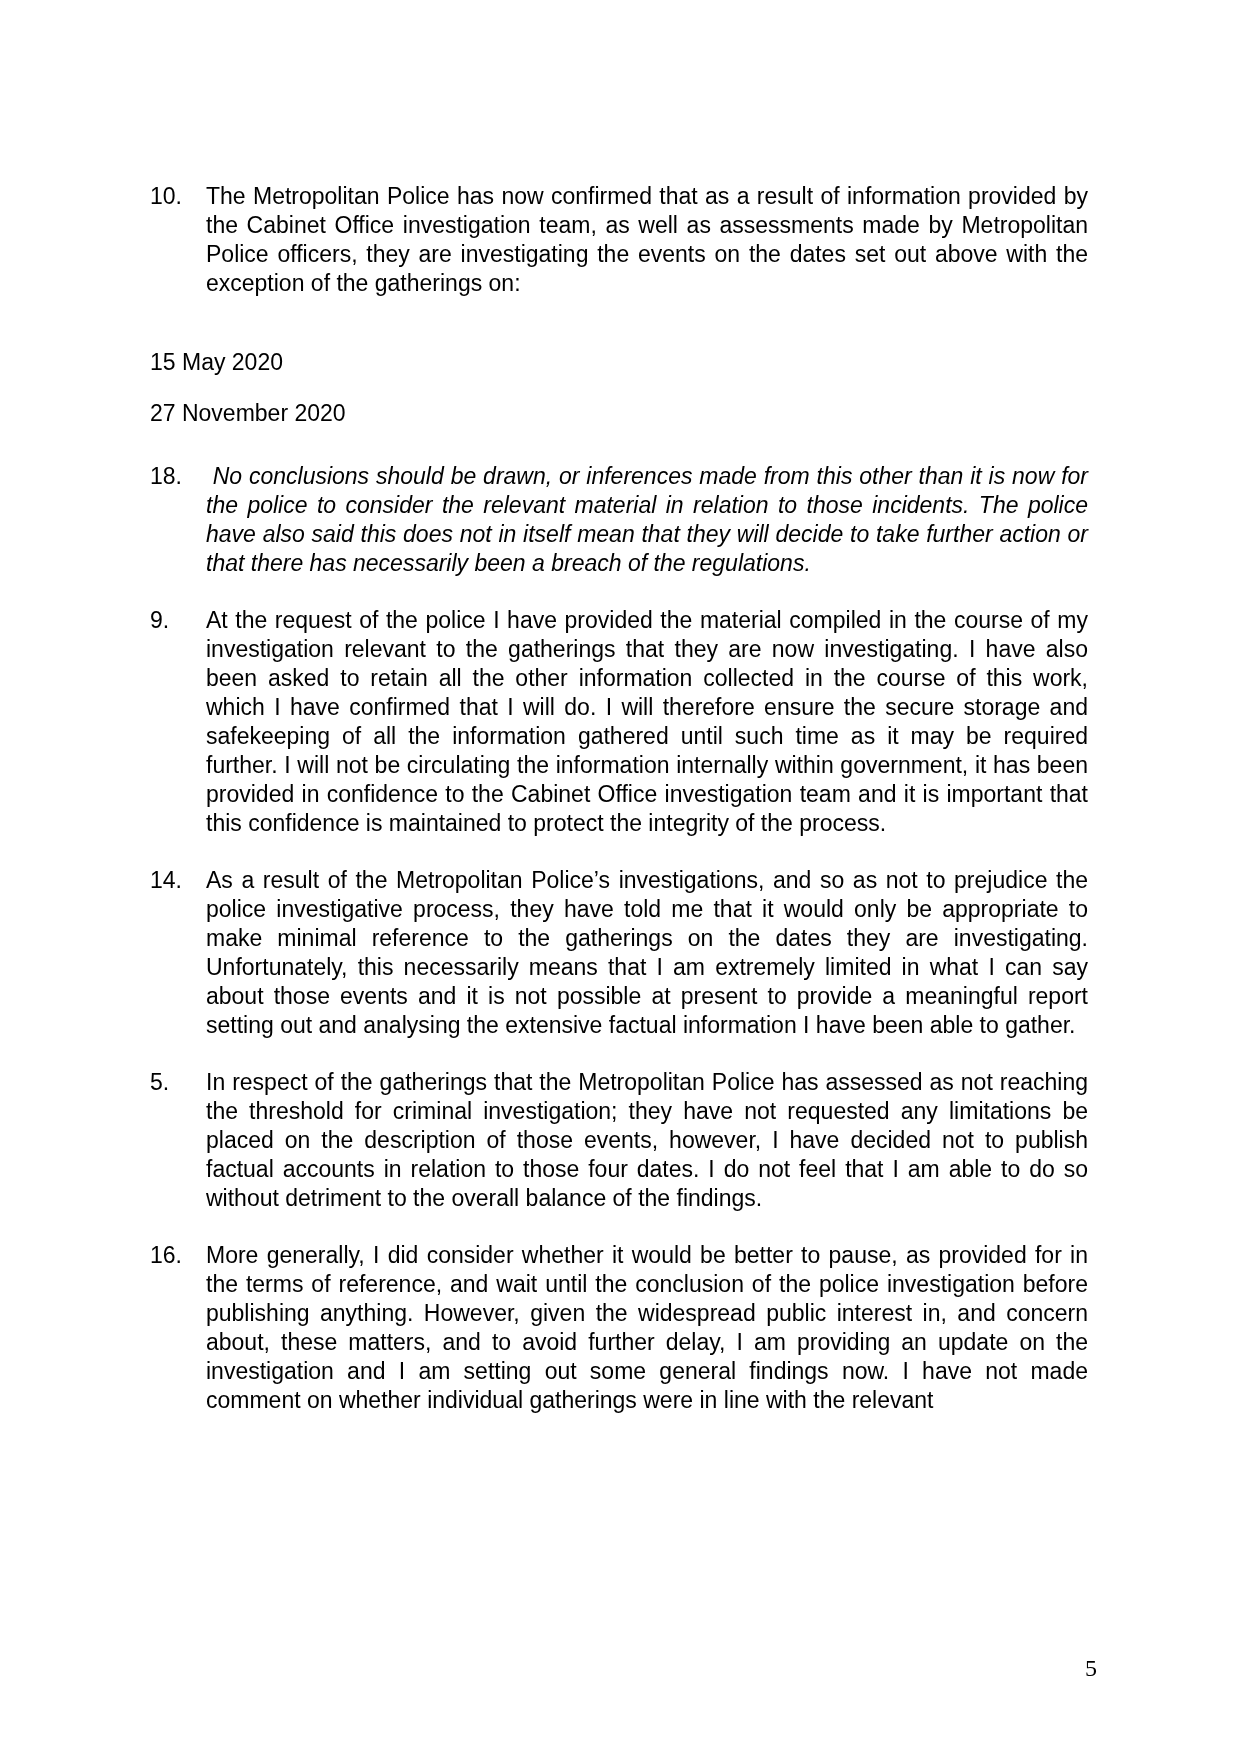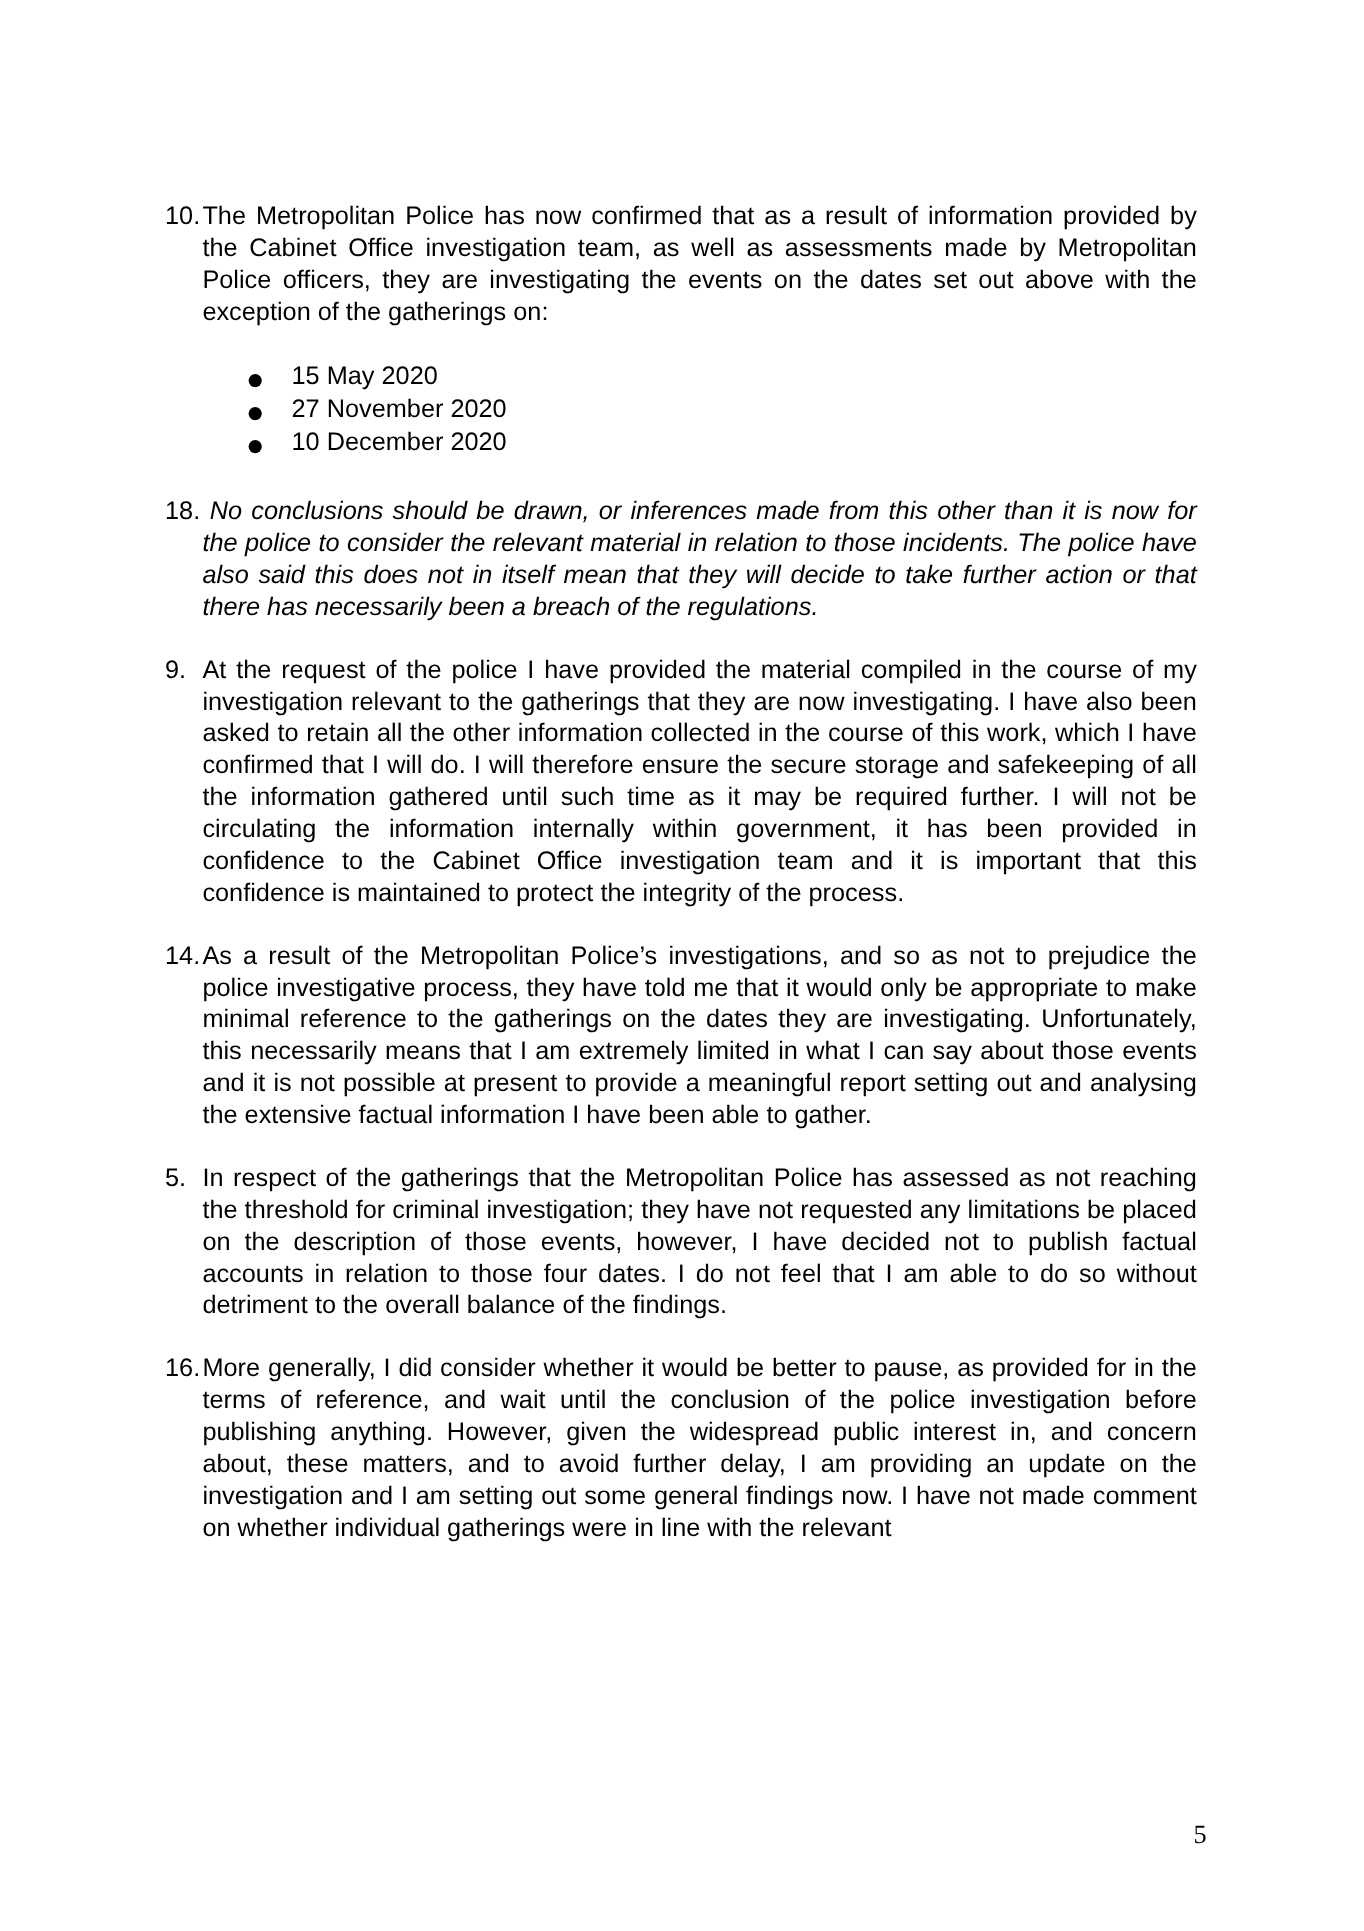--- a/index.html
+++ b/index.html
@@ -8,25 +8,25 @@
     width:1240px;height:1755px;
     background:#ffffff;
     box-sizing:border-box;
     padding:182px 152px 0 150px;
     font-family:"Liberation Sans","DejaVu Sans",sans-serif;
     font-size:23px;
     line-height:29px;
     color:#000000;
     overflow:hidden;
   }
-  .para{display:flex;margin:0 0 28px 0;}
+  .para{display:flex;margin:0 0 28px 0;gap:22px;}
   .para-num{flex:0 0 34px;white-space:nowrap;}
   .para-text{flex:1;text-align:justify;}
   .datelist{list-style:none;margin:2px 0 34px 0;padding:0;line-height:30px;}
-  .datelist li{display:flex;align-items:center;}
+  .datelist li{display:flex;align-items:flex-start;flex-direction:column;}
   .dot{flex:0 0 12px;height:12px;border-radius:50%;background:#000;margin:9px 27px 0 76px;}
   .pageno{
     position:absolute;top:1654px;right:143px;
     font-family:"Liberation Serif","DejaVu Serif",serif;
     font-size:24px;line-height:28px;color:#000;
   }
 </style>
 </head>
 <body>
 
@@ -38,24 +38,20 @@
   </div>
 
   <ul class="datelist">
     <li>
       <span class="dot"></span>
       <span>15 May 2020</span>
     </li>
     <li>
       <span class="dot"></span>
       <span>27 November 2020</span>
-    </li>
-    <li>
-      <span class="dot"></span>
-      <span>10 December 2020</span>
     </li>
   </ul>
 
 
   <div class="para">
     <span class="para-num">18.</span>
     <div class="para-text" style="text-indent: 0.29em; font-style: italic;"> No conclusions should be drawn, or inferences made from this other than it is now for the police to consider the relevant material in relation to those incidents. The police have also said this does not in itself mean that they will decide to take further action or that there has necessarily been a breach of the regulations.</div>
   </div>
 
   <div class="para">

